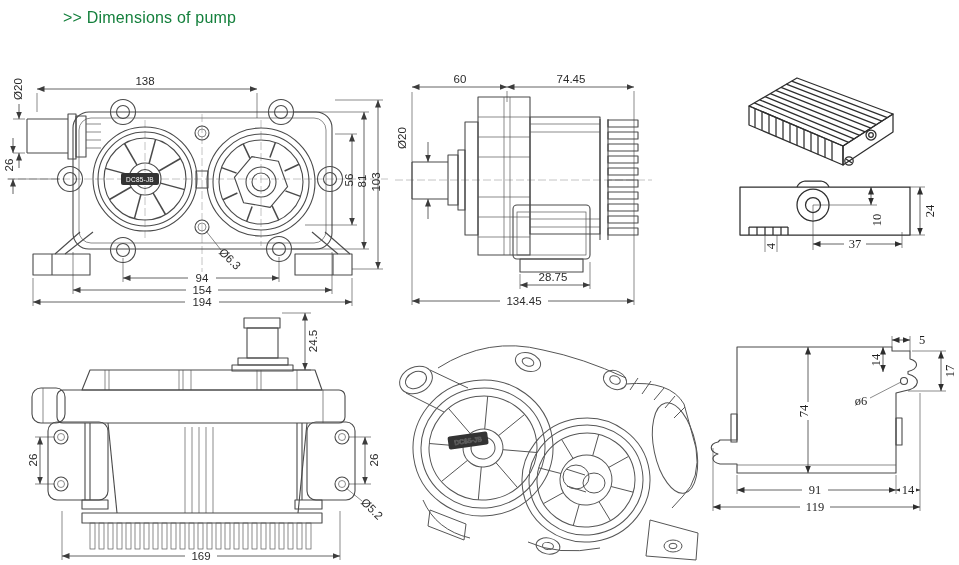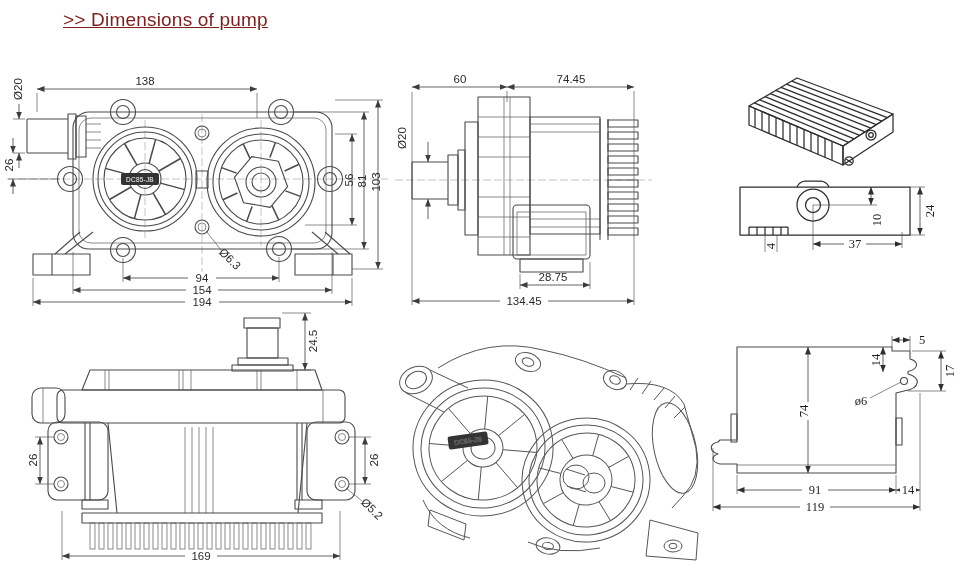--- a/index.html
+++ b/index.html
@@ -1,19 +1,19 @@
 <!DOCTYPE html>
 <html><head>
 <meta charset="utf-8">
 <style>
   html,body{margin:0;padding:0;background:#fff;}
   .canvas{position:relative;width:959px;height:565px;background:#ffffff;
           font-family:"Liberation Sans",sans-serif;overflow:hidden;}
-  .title{position:absolute;left:63px;top:9px;font-size:19px;color:#7f1d1d;
-         letter-spacing:.2px;text-decoration:underline;}
+  .title{position:absolute;left:63px;top:9px;font-size:16px;color:#15803d;
+         letter-spacing:.2px;}
   svg{position:absolute;overflow:visible;}
   .out{stroke:#4a4a4a;stroke-width:1.1;fill:none;stroke-linejoin:round;}
   .out2{stroke:#4a4a4a;stroke-width:1.5;fill:none;}
   .thin{stroke:#5a5a5a;stroke-width:.7;fill:none;}
   .cl{stroke:#939393;stroke-width:.55;stroke-dasharray:8 3;fill:none;}
   .dim{stroke:#3c3c3c;stroke-width:.8;fill:none;}
   .ext{stroke:#3c3c3c;stroke-width:.6;fill:none;}
   .dt{font-size:11.5px;fill:#2b2b2b;}
   .dts{font-size:12.5px;font-family:"Liberation Serif",serif;fill:#1f1f1f;}
   .iso{stroke:#565656;stroke-width:1;fill:none;stroke-linejoin:round;}

